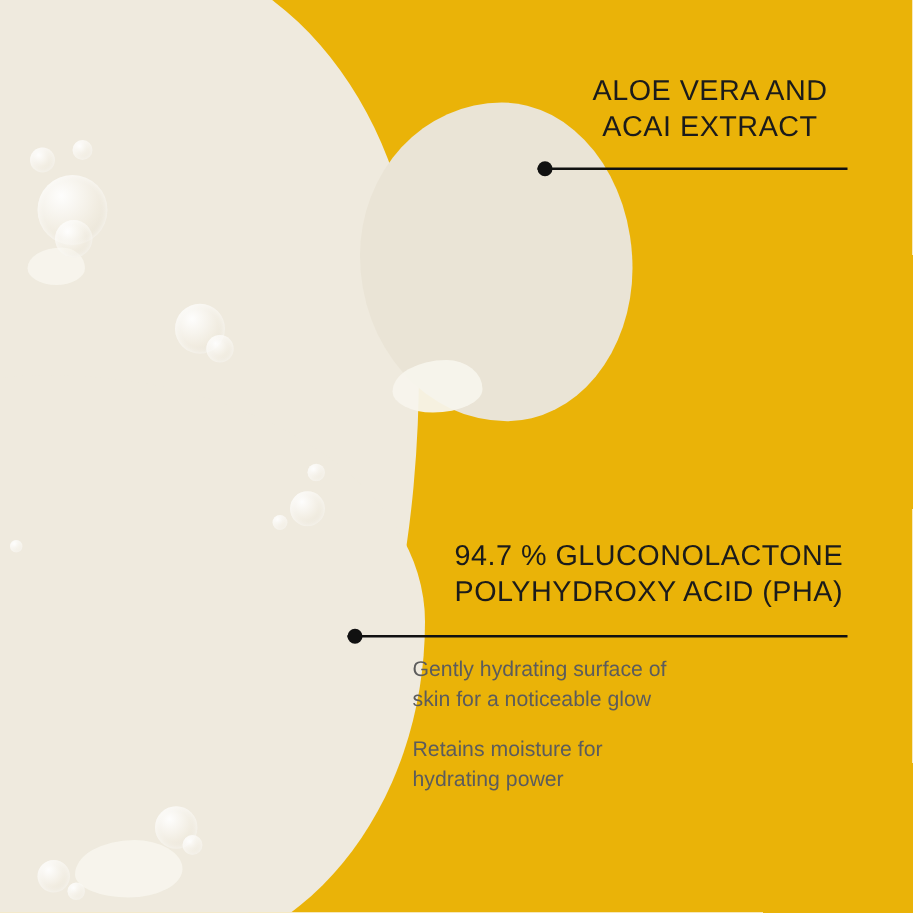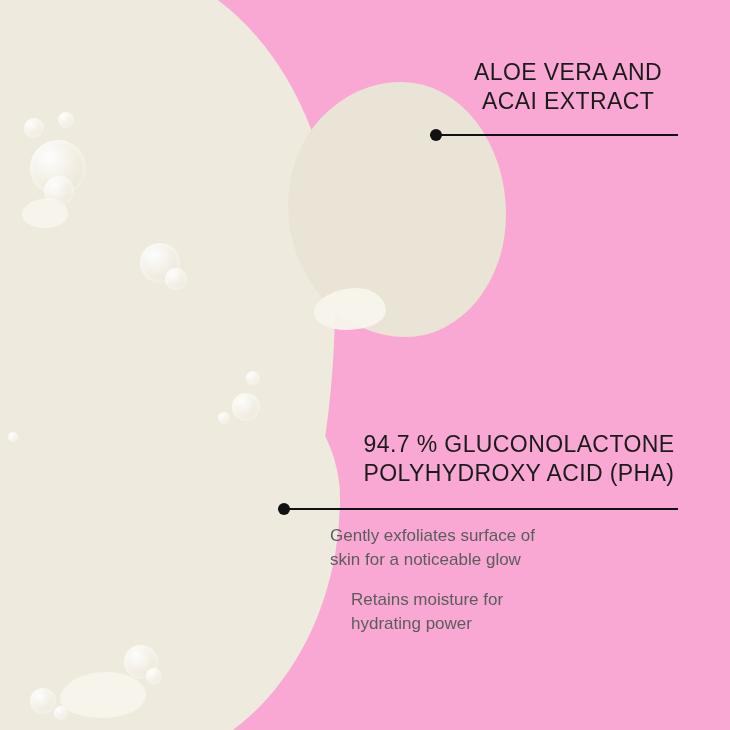--- a/index.html
+++ b/index.html
@@ -4,21 +4,21 @@
 <style>
   html, body {
     margin: 0;
     padding: 0;
     background: #ffffff;
   }
   #stage {
     position: relative;
     width: 730px;
     height: 730px;
-    background: #f9a8d4;
+    background: #eab308;
     overflow: hidden;
     font-family: "Liberation Sans", sans-serif;
   }
 
   
   .art-layer {
     position: absolute;
     inset: 0;
     pointer-events: none;
   }
@@ -94,21 +94,21 @@
     white-space: pre-line;
     font-weight: 400;
   }
   .callout-body {
     font-size: 17px;
     color: #5c5c5c;
     line-height: 1.42;
     white-space: pre-line;
     font-weight: 400;
   }
-  .callout-body + .callout-body { margin-top: 16px; margin-left: 21px; }
+  .callout-body + .callout-body { margin-top: 16px; }
 
   .leader {
     position: absolute;
     height: 18px;
   }
   .leader .line {
     position: absolute;
     left: 0; right: 0;
     top: 8px;
     height: 2px;
@@ -175,19 +175,19 @@
 
   <div id="callout-2" class="callout">
     <div class="callout-title">94.7 % GLUCONOLACTONE
 POLYHYDROXY ACID (PHA)</div>
   </div>
   <div id="leader-2" class="leader">
     <div class="line"></div>
     <div class="dot"></div>
   </div>
   <div id="callout-2-body">
-    <div class="callout-body">Gently exfoliates surface of
+    <div class="callout-body">Gently hydrating surface of
 skin for a noticeable glow</div>
     <div class="callout-body">Retains moisture for
 hydrating power</div>
   </div>
 
 </div>
 
 </body></html>

